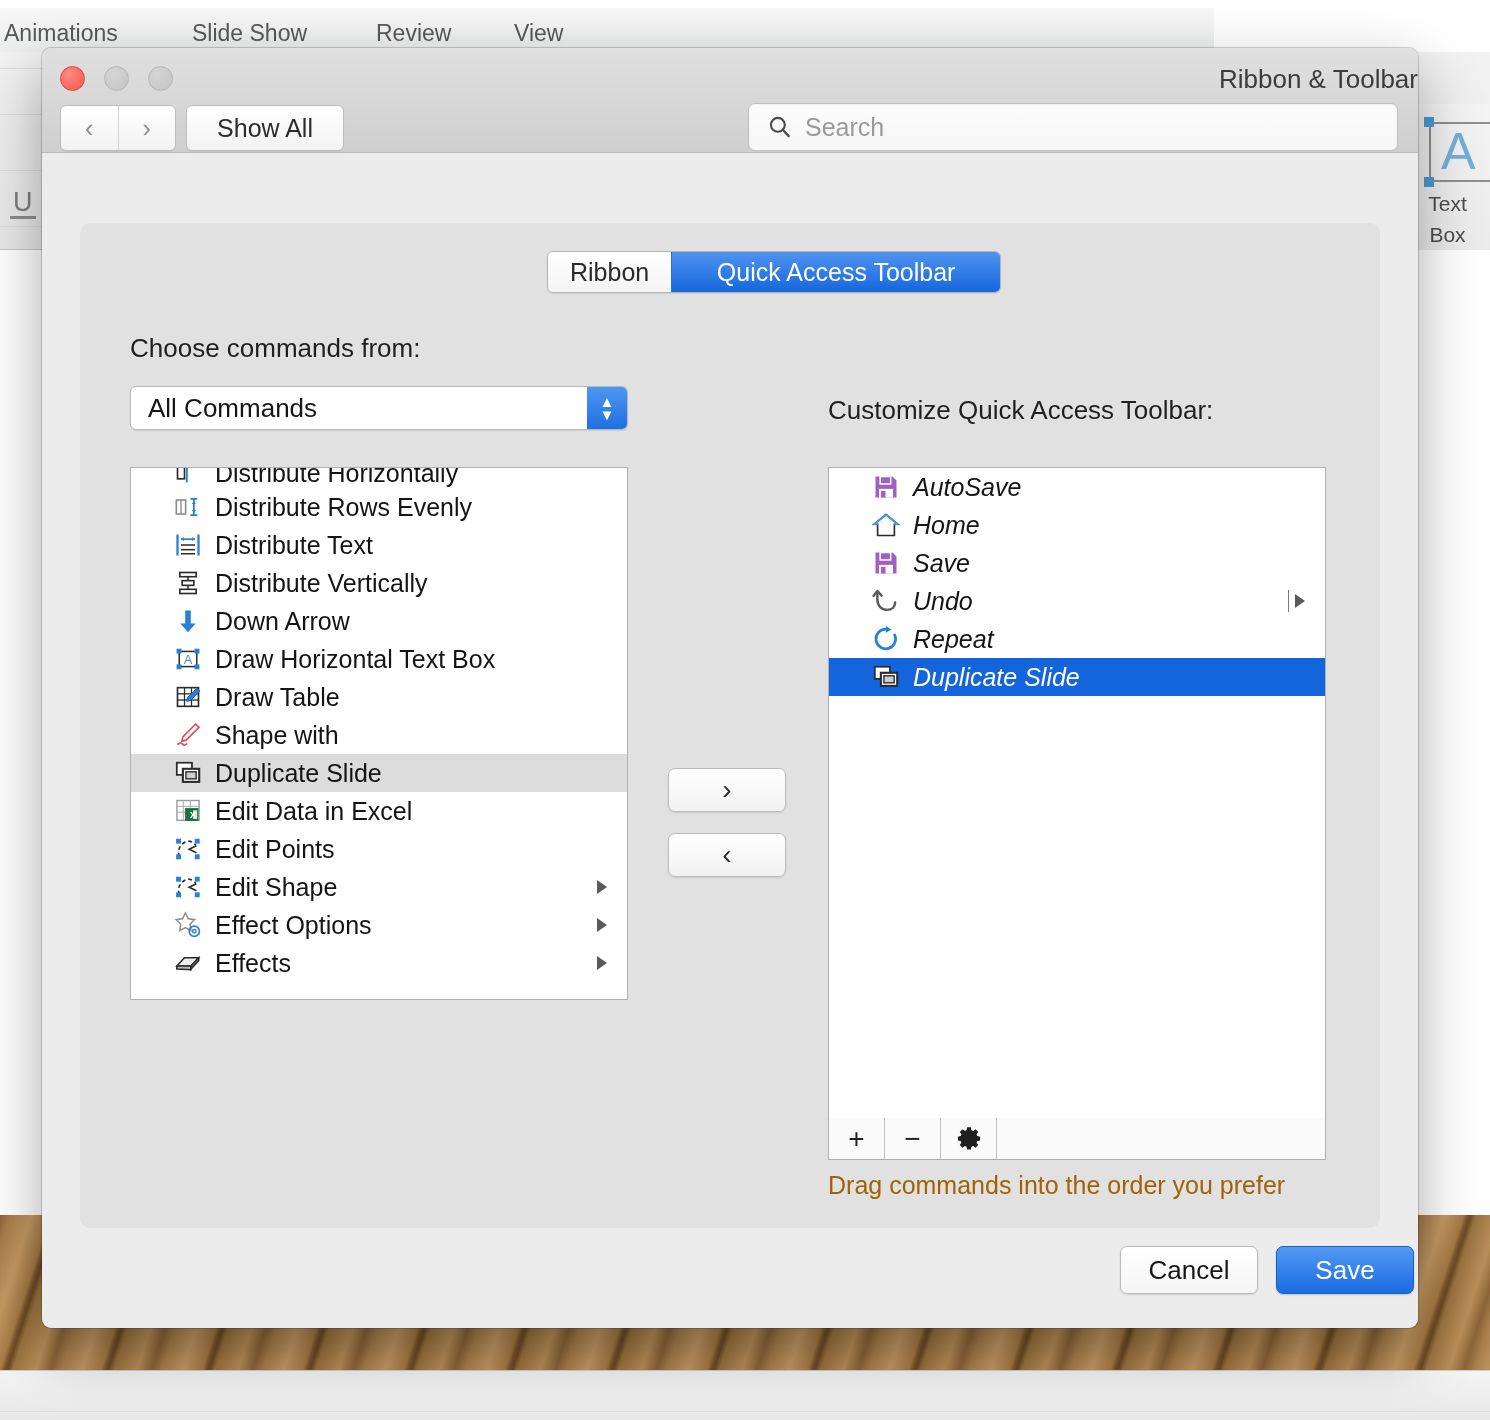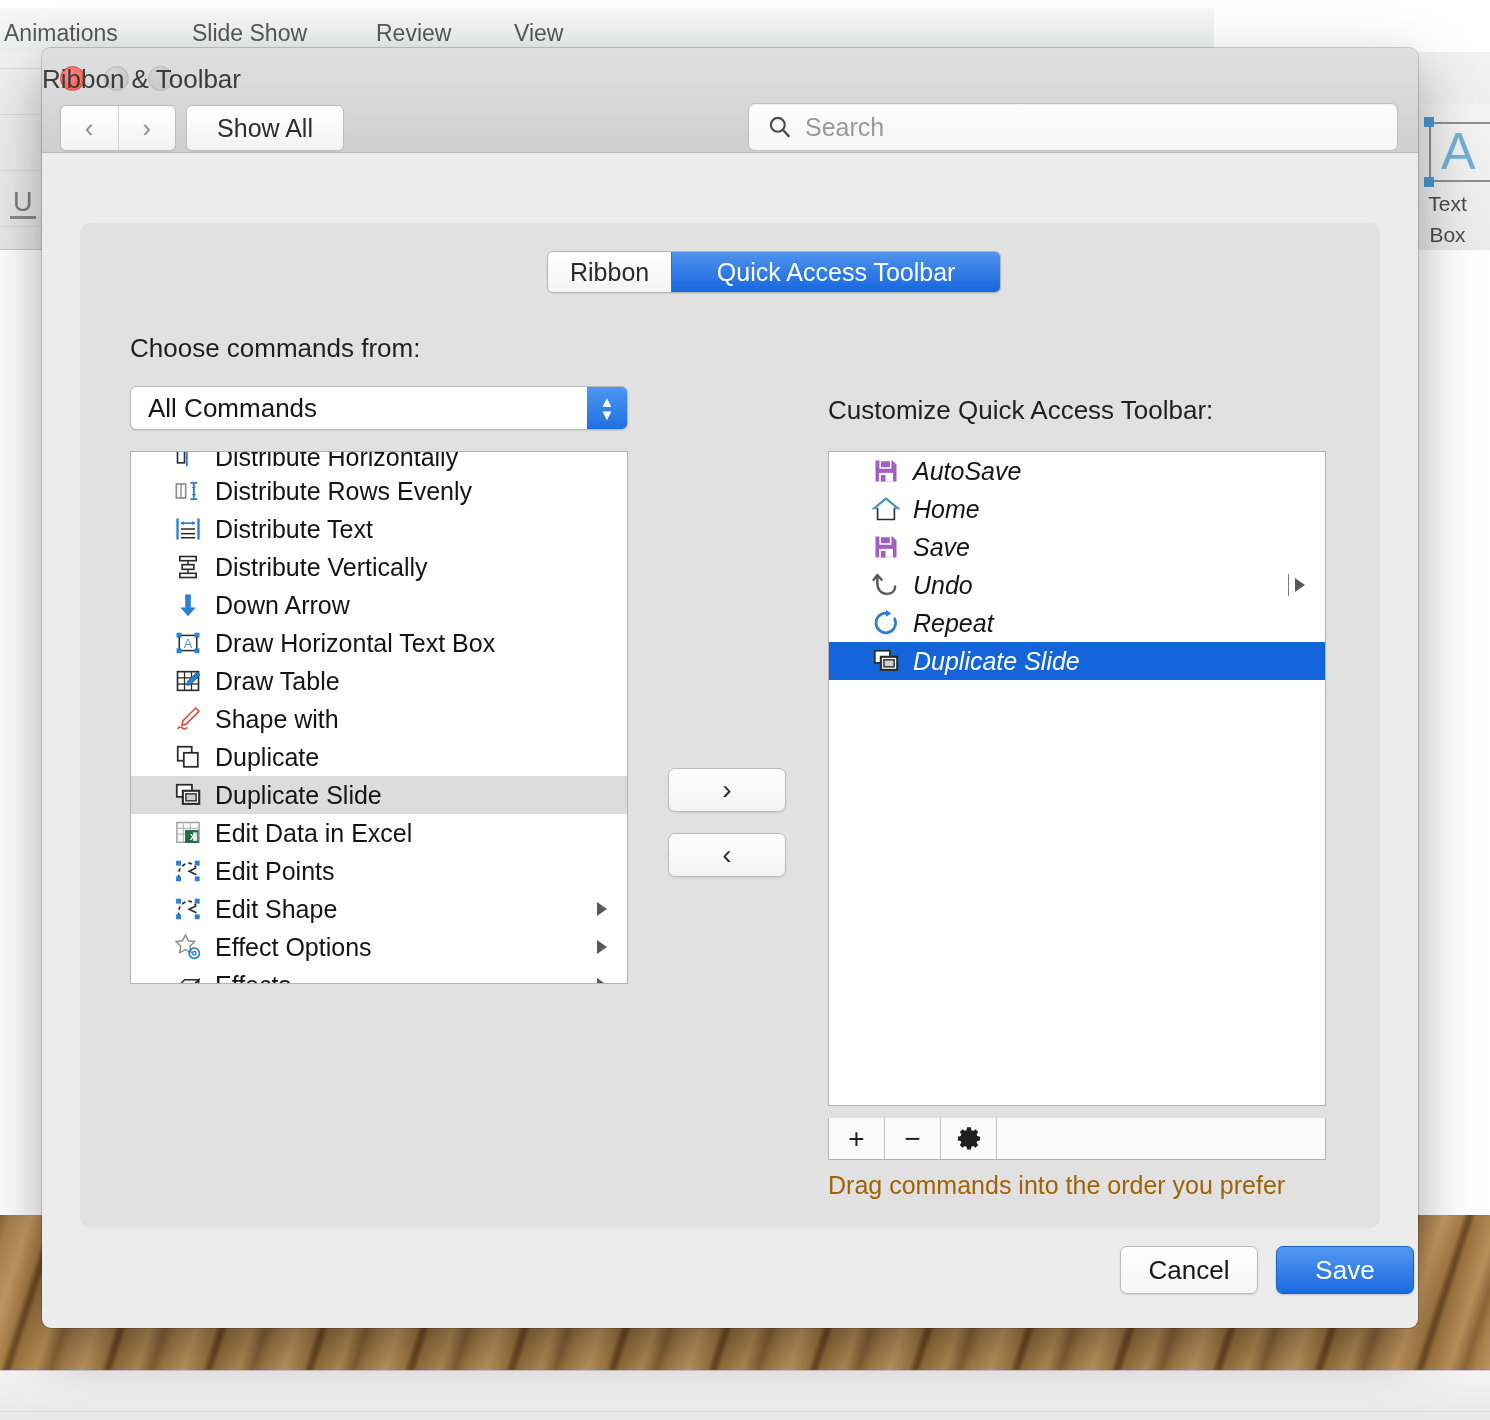--- a/index.html
+++ b/index.html
@@ -98,21 +98,21 @@
     background: linear-gradient(#e0e0e0, #cfcfcf);
     border-bottom: 1px solid #b9b9b9;
   }
   .traffic { position: absolute; top: 18px; display: flex; gap: 19px; left: 18px; }
   .light { width: 25px; height: 25px; border-radius: 50%; }
   .light.close  { background: radial-gradient(circle at 35% 30%, #ff8a82, #f9564c); border:1px solid #e0453d; }
   .light.min    { background: radial-gradient(circle at 35% 30%, #d5d5d5, #c4c4c4); border:1px solid #b6b6b6; }
   .light.max    { background: radial-gradient(circle at 35% 30%, #d5d5d5, #c4c4c4); border:1px solid #b6b6b6; }
 
   .win-title {
-    position: absolute; left: 0; right: 0; top: 16px; text-align: left;
+    position: absolute; left: 0; right: 0; top: 16px; text-align: right;
     font-size: 26px; color: #3b3b3b;
   }
 
   .navseg {
     position: absolute; left: 18px; top: 57px; width: 116px; height: 46px;
     display: flex; border: 1px solid #bdbdbd; border-radius: 6px; overflow: hidden;
     background: linear-gradient(#ffffff, #f2f2f2);
     box-shadow: 0 1px 1px rgba(0,0,0,.07);
   }
   .navseg > div {
@@ -177,20 +177,21 @@
     background: linear-gradient(#4e96f2, #1f70e2);
     border-radius: 0 5px 5px 0;
     display: flex; flex-direction: column; align-items: center; justify-content: center;
     color: #ffffff; font-size: 15px; line-height: 13px;
   }
 
   
   .listbox {
     position: absolute; background: #ffffff; border: 1px solid #b0b0b0;
     overflow: hidden;
+    margin-top: 16px;
   }
   #left-list  { left: 50px; top: 228px; width: 498px; height: 533px; }
   #right-list { left: 748px; top: 228px; width: 498px; height: 655px; font-style: italic; }
 
   .list-row {
     display: flex; align-items: center; height: 38px; padding-left: 42px;
     font-size: 25px; color: #141414; position: relative;
   }
   .list-row.clipped { height: 20px; align-items: flex-end; overflow: hidden; }
   .list-row.sel-inactive { background: #dcdcdc; }
@@ -424,29 +425,20 @@
           <span class="row-label">Draw Table</span>
         </div>
         <div class="list-row">
           <span class="row-icon">
             <svg width="28" height="28" viewBox="0 0 24 24">
               <path d="M18.6 2.6l2.8 2.8-11 11-3.6.8.8-3.6z" fill="#fdfdfd" stroke="#d94d4d" stroke-width="1.4"></path>
               <path d="M3 20.4c1.6-2 3.2-2 4.4-.6 1.1 1.3 2.6 1.1 3.8-.6" fill="none" stroke="#d94d4d" stroke-width="1.4"></path>
             </svg>
           </span>
           <span class="row-label">Shape with</span>
-        </div>
-        <div class="list-row">
-          <span class="row-icon">
-            <svg width="28" height="28" viewBox="0 0 24 24">
-              <rect x="3.2" y="3.2" width="12" height="12" fill="none" stroke="#2b2b2b" stroke-width="1.5"></rect>
-              <rect x="8.4" y="8.4" width="12" height="12" fill="#fff" stroke="#2b2b2b" stroke-width="1.5"></rect>
-            </svg>
-          </span>
-          <span class="row-label">Duplicate</span>
         </div>
         <div class="list-row sel-inactive">
           <span class="row-icon">
             <svg width="28" height="28" viewBox="0 0 24 24">
               <rect x="2.4" y="3.2" width="13" height="10.4" fill="#fff" stroke="#2b2b2b" stroke-width="1.5"></rect>
               <rect x="7.6" y="8.4" width="14" height="11.2" fill="#fff" stroke="#2b2b2b" stroke-width="1.8"></rect>
               <rect x="10.2" y="11" width="8.8" height="6" fill="#cfcfcf" stroke="#2b2b2b" stroke-width="1.2"></rect>
             </svg>
           </span>
           <span class="row-label">Duplicate Slide</span>

